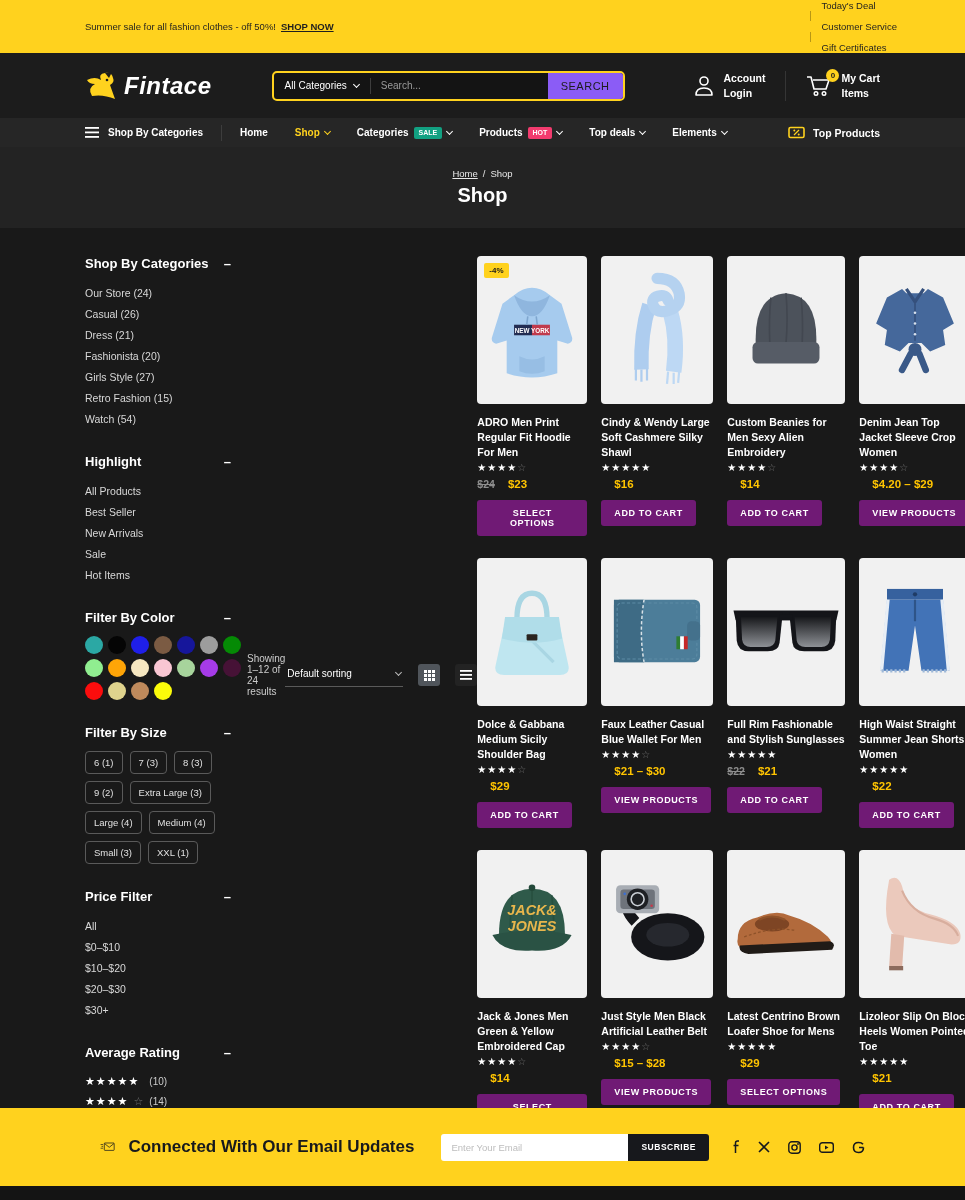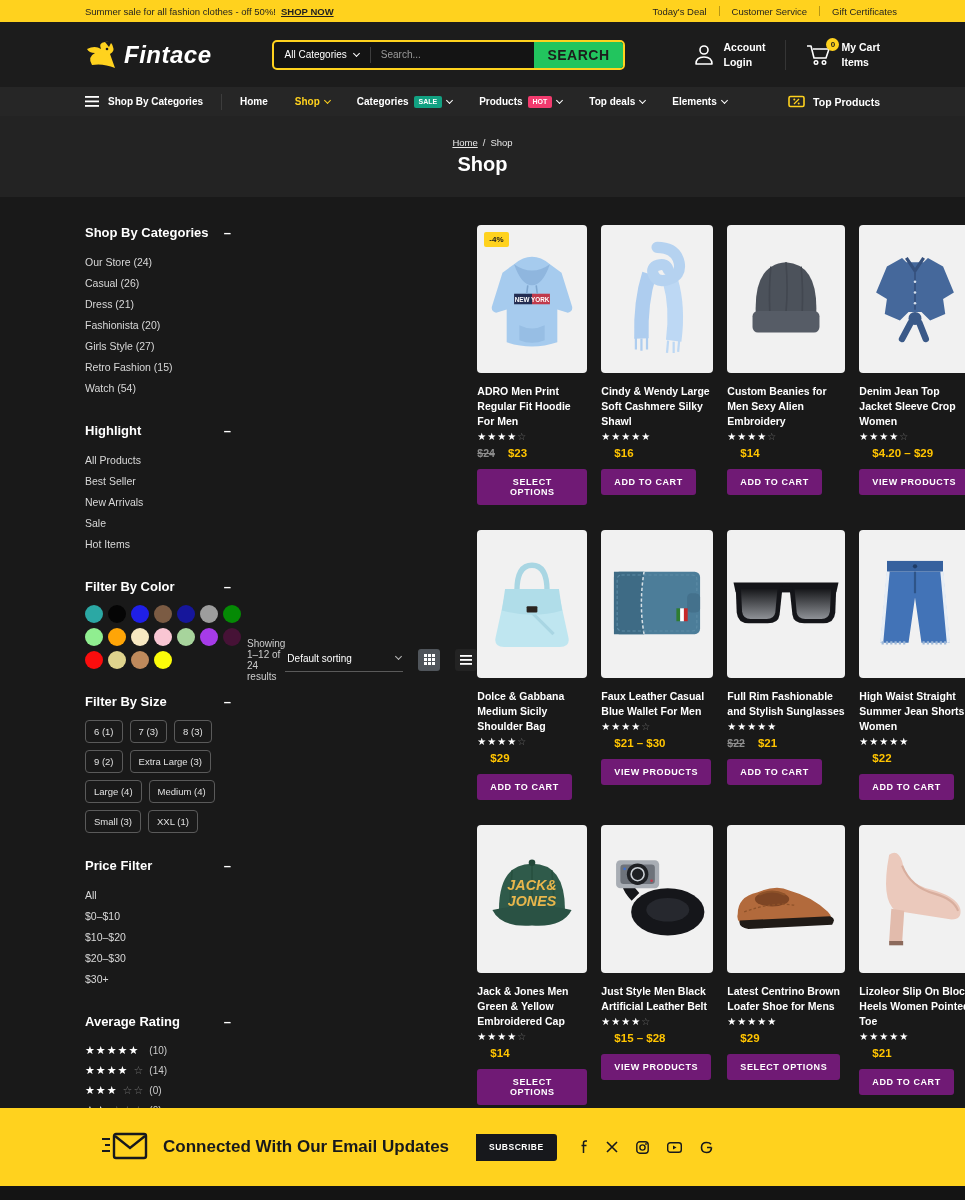--- a/index.html
+++ b/index.html
@@ -3,33 +3,33 @@
 <meta charset="utf-8">
 <style>
 *{box-sizing:border-box;margin:0;padding:0;}
 html,body{width:965px;}
 body{height:1200px;background:#191919;font-family:"Liberation Sans",sans-serif;display:flex;flex-direction:column;overflow:hidden;}
 svg{display:block;}
 
 .topbar{flex:0 0 22px;background:#FFD21E;display:flex;align-items:center;padding:0 56px 0 85px;font-size:9.5px;color:#1f1f1f;}
 .promo{display:flex;gap:5px;align-items:center;}
 .promo-link{font-weight:bold;text-decoration:underline;cursor:pointer;}
-.topbar-links{margin-left:auto;display:flex;align-items:flex-start;}
+.topbar-links{margin-left:auto;display:flex;align-items:flex-start;flex-direction:column;}
 .topbar-links .lnk{padding:0 12px;cursor:pointer;}
 .tsep{width:1px;height:10px;background:rgba(0,0,0,.28);}
 
 .header{flex:0 0 65px;background:#1C1C1C;display:flex;align-items:center;padding:0 85px;}
 .logo{display:flex;align-items:center;gap:5px;cursor:pointer;}
 .logo-text{font-size:24px;font-weight:bold;font-style:italic;color:#fff;letter-spacing:.5px;}
 .searchbar{margin-left:60px;width:353px;height:30px;border:2px solid #FFD21E;border-radius:5px;background:#141414;display:flex;align-items:center;overflow:hidden;}
 .cat-select{display:flex;align-items:center;gap:7px;padding:0 11px;color:#fff;font-size:10px;font-weight:normal;cursor:pointer;white-space:nowrap;height:100%;}
 .sdiv{width:1px;height:16px;background:#3d3d3d;}
 .search-input{flex:1;min-width:0;background:transparent;border:0;outline:0;color:#ccc;font-size:10px;padding:0 10px;font-family:inherit;}
 .search-input::placeholder{color:#9a9a9a;}
-.search-btn{height:100%;padding:0 13px;background:#22c55e;border:0;font-weight:bold;font-size:14px;letter-spacing:.5px;color:#1c1c1c;cursor:pointer;font-family:inherit;}
+.search-btn{height:100%;padding:0 13px;background:#8b5cf6;border:0;font-weight:normal;font-size:11px;letter-spacing:.5px;color:#1c1c1c;cursor:pointer;font-family:inherit;}
 .header-right{margin-left:auto;display:flex;align-items:center;}
 .hr-item{display:flex;align-items:center;gap:9px;cursor:pointer;}
 .hr-label{font-size:10.5px;font-weight:bold;color:#fff;line-height:1.35;}
 .hdiv{width:1px;height:30px;background:#353535;margin:0 20px;}
 .cart-wrap{position:relative;}
 .cart-badge{position:absolute;top:-6px;right:-7px;width:13px;height:13px;border-radius:50%;background:#FFD21E;color:#1c1c1c;font-size:8px;font-weight:bold;display:flex;align-items:center;justify-content:center;}
 
 .nav{flex:0 0 29px;background:#262626;display:flex;align-items:center;padding:0 85px;color:#fff;}
 .nav-left{display:flex;align-items:center;gap:9px;font-size:10px;font-weight:bold;cursor:pointer;}
 .nsep{width:1px;height:16px;background:#3d3d3d;margin:0 18px;}
@@ -582,20 +582,21 @@
 </div>
 
 <footer class="footer">
   <svg width="50" height="36" viewBox="0 0 50 36">
     <rect x="14" y="5" width="32" height="24" rx="2" fill="none" stroke="#17191D" stroke-width="2.4"></rect>
     <path d="M15 7 L30 19 L45 7" fill="none" stroke="#17191D" stroke-width="2.4"></path>
     <path d="M2 10 H10 M5 16 H10 M2 22 H10" stroke="#17191D" stroke-width="2.2"></path>
   </svg>
   <span class="f-head">Connected With Our Email Updates</span>
   <div class="f-form">
+    <input class="f-input" placeholder="Enter Your Email" style="">
     <button class="f-btn">SUBSCRIBE</button>
   </div>
   <div class="socials">
     <span class="soc">
       <svg width="8" height="14" viewBox="0 0 8 14">
           <path d="M7 1 H5.5 Q3.5 1 3.5 3 V13 M1.5 5.5 H6.5" stroke="#17191D" stroke-width="1.5" fill="none"></path>
         </svg>
     </span>
     <span class="soc">
       <svg width="12" height="12" viewBox="0 0 12 12">

